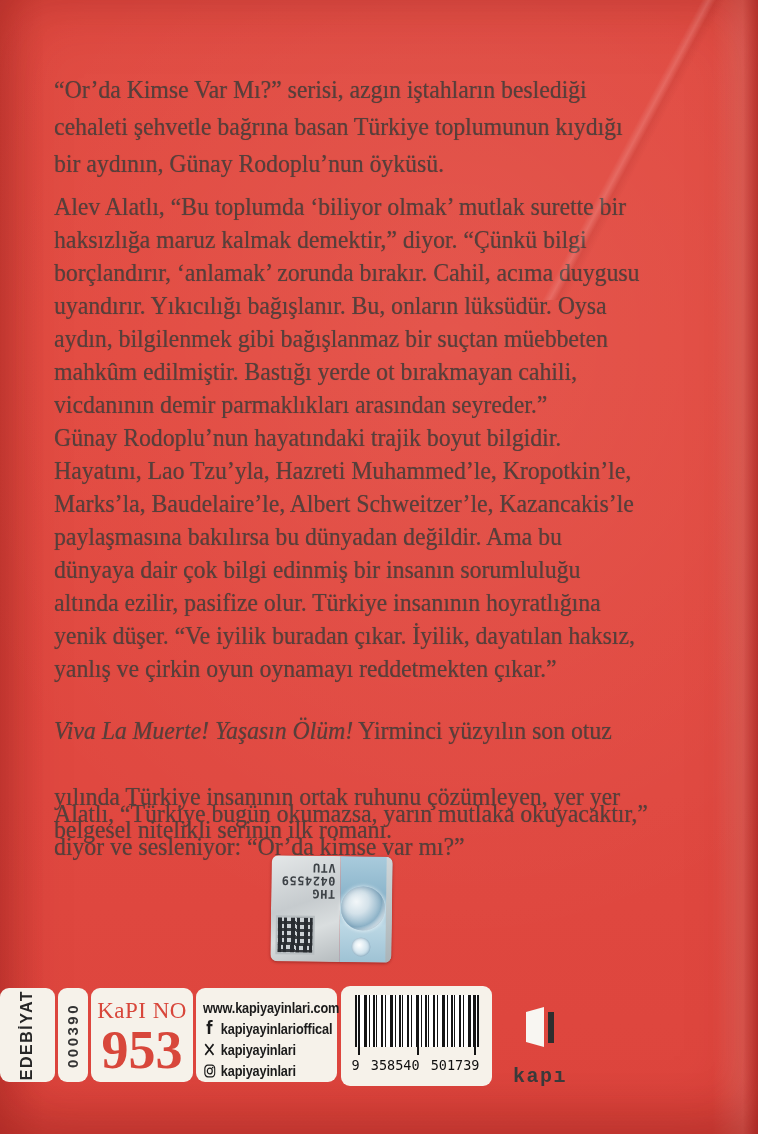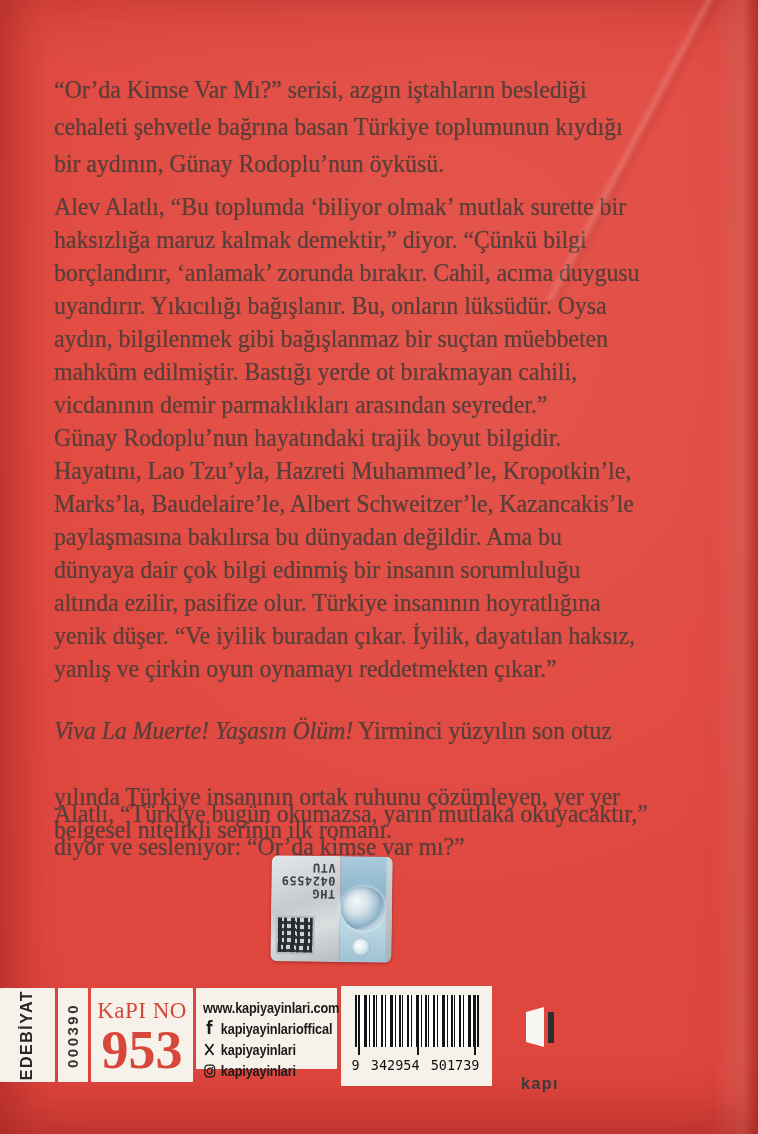--- a/index.html
+++ b/index.html
@@ -67,25 +67,25 @@
     background:radial-gradient(circle at 35% 35%, #f3f7f9 0%, #d4e2ea 30%, #8fb4c9 62%, #e9f1f5 75%, #b7d2e0 100%);
     box-shadow:0 0 4px rgba(255,255,255,.8), inset 0 0 6px rgba(70,110,140,.5);
   }
   .emblem-dot{
     position:absolute;left:12px;bottom:6px;width:19px;height:19px;border-radius:50%;
     background:radial-gradient(circle at 40% 40%, #ffffff, #cfe2ec 55%, #9fc2d4 100%);
     box-shadow:inset 0 0 3px rgba(60,100,130,.6);
   }
 
   
-  .fbox{position:absolute;background:#f6f2ea;border-radius:1px;}
+  .fbox{position:absolute;background:#f6f2ea;border-radius:9px;}
   .box-category{left:0;top:988px;width:55px;height:94px;display:flex;align-items:center;justify-content:center;}
   .box-serial{left:58px;top:988px;width:30px;height:94px;display:flex;align-items:center;justify-content:center;}
   .box-kapino{left:91px;top:988px;width:102px;height:94px;text-align:center;}
-  .box-links{left:196px;top:988px;width:141px;height:81px;}
+  .box-links{left:196px;top:988px;width:141px;height:94px;}
   .box-barcode{left:341px;top:986px;width:151px;height:100px;}
 
   .vert{transform:rotate(-90deg);white-space:nowrap;}
   .category-label{font-size:16px;font-weight:bold;letter-spacing:1.5px;color:#262626;}
   .serial-label{font-size:15px;font-weight:bold;letter-spacing:2.5px;color:#333;}
 
   .kapino-label{
     margin-top:10px;font-family:"Liberation Serif",serif;font-size:23px;
     color:#d8473b;letter-spacing:.5px;
   }
@@ -118,22 +118,22 @@
   }
   .guard{position:absolute;top:0;width:2px;height:60px;background:#141414;}
   .g1{left:3px;} .g2{left:50%;} .g3{right:3px;}
   .barcode-digits{
     display:flex;justify-content:space-between;padding:10px 2px 0 0;
     font-family:"DejaVu Sans Mono",monospace;font-size:13.5px;color:#101010;
   }
 
   .publisher{position:absolute;left:505px;top:1006px;width:70px;text-align:center;}
   .publisher-text{
-    margin-top:19px;font-family:Liberation Sans, sans-serif;font-weight:bold;
-    font-size:16px;letter-spacing:1.5px;color:#3a3a3a;
+    margin-top:9px;font-family:Liberation Mono, monospace;font-weight:bold;
+    font-size:20px;letter-spacing:1.5px;color:#3a3a3a;
   }
 </style>
 </head>
 <body>
 
 <div id="cover">
 
   <div class="text-col">
     <div class="para p1">“Or’da Kimse Var Mı?” serisi, azgın iştahların beslediği
 cehaleti şehvetle bağrına basan Türkiye toplumunun kıydığı
@@ -222,21 +222,21 @@
 
   <div class="fbox box-barcode">
     <div class="barcode-inner">
       <div class="bars">
         <div class="guard g1"></div>
         <div class="guard g2"></div>
         <div class="guard g3"></div>
       </div>
       <div class="barcode-digits">
         <span>9</span>
-        <span>342954</span>
+        <span>358540</span>
         <span>501739</span>
       </div>
     </div>
   </div>
 
   <div class="publisher">
     <svg width="42" height="46" viewBox="0 0 42 46">
       <polygon points="7,6 25,1 25,41 7,36" fill="#f8f6f2"></polygon>
       <rect x="29" y="6" width="6" height="31" fill="#2e2e2e"></rect>
     </svg>

